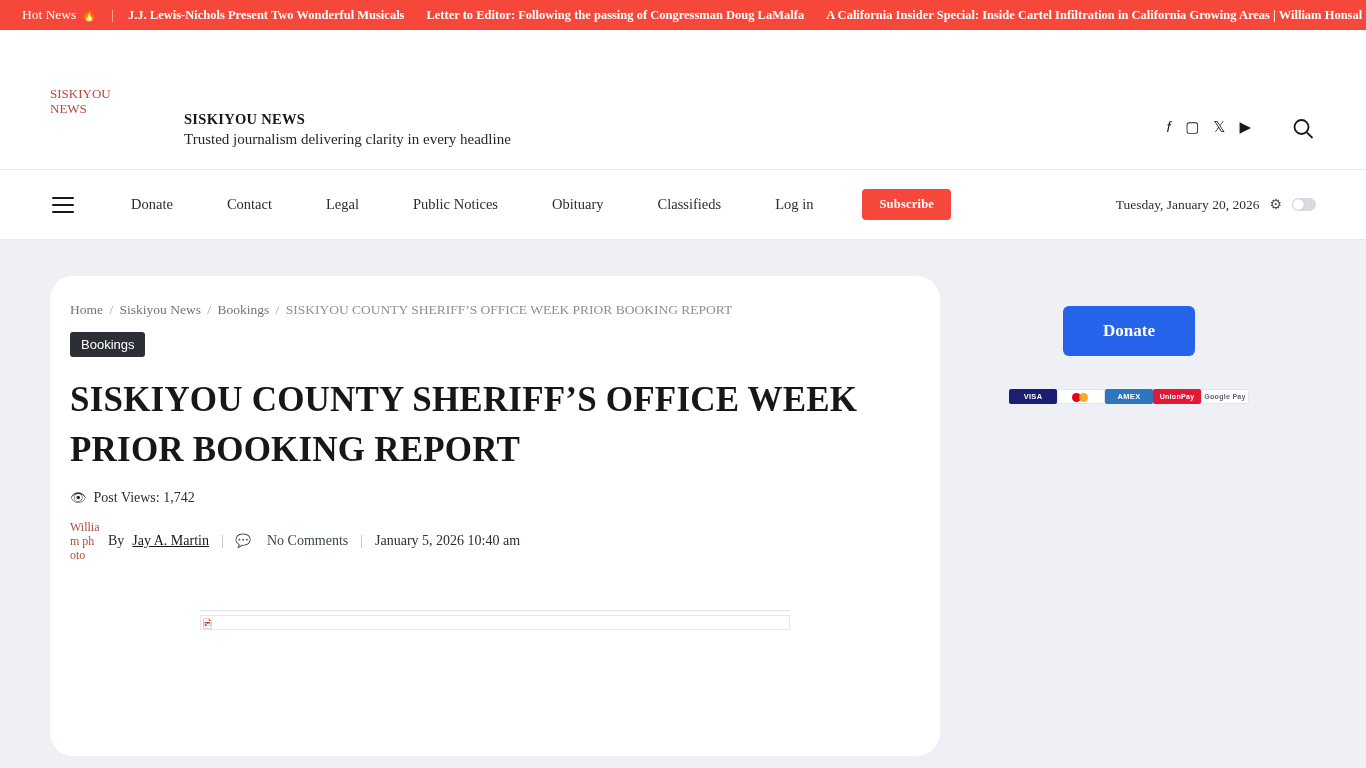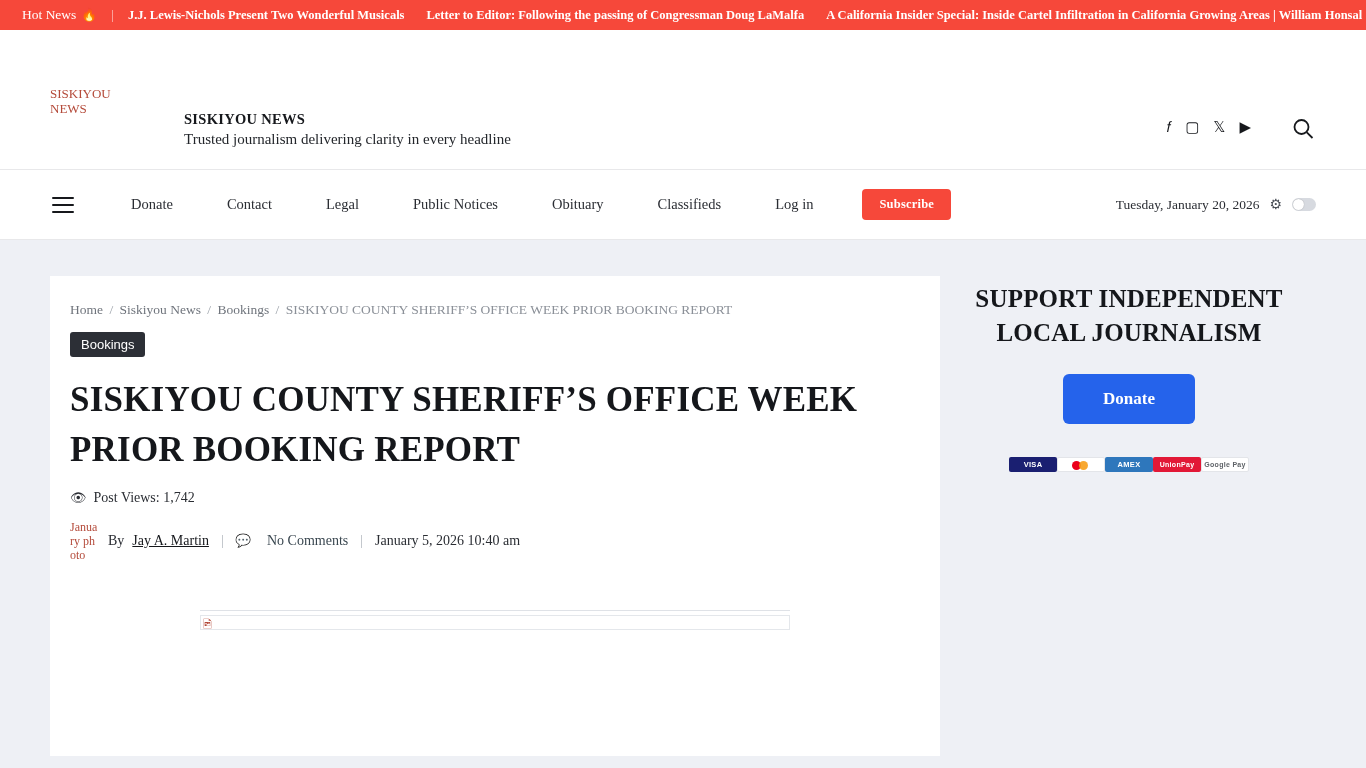--- a/index.html
+++ b/index.html
@@ -173,20 +173,21 @@
     margin: 0 auto;
     display: flex;
     gap: 26px;
     align-items: flex-start;
   }
   .article {
     width: 890px;
     background: #ffffff;
     padding: 26px 20px 0 20px;
     min-height: 480px;
+    border-radius: 23px;
   }
   .breadcrumb {
     font-size: 13.5px;
     color: #6f747c;
   }
   .breadcrumb a { color: #6f747c; text-decoration: none; }
   .breadcrumb .current { color: #8b9098; }
   .breadcrumb .slash { color: #9aa0a8; padding: 0 3px; }
 
   .cat-badge {
@@ -387,38 +388,37 @@
       <div class="cat-badge">Bookings</div>
 
       <h1 class="headline">SISKIYOU COUNTY SHERIFF’S OFFICE WEEK PRIOR BOOKING REPORT</h1>
 
       <div class="views">
         <span class="eye">👁</span>
         <span>Post Views: 1,742</span>
       </div>
 
       <div class="meta">
-        <span class="avatar-broken">January photo</span>
+        <span class="avatar-broken">William photo</span>
         <span>By</span>
         <a href="#">Jay A. Martin</a>
         <span class="pipe">|</span>
         <span class="bubble">💬</span>
         <span class="comments">No Comments</span>
         <span class="pipe">|</span>
         <span class="date">January 5, 2026 10:40 am</span>
       </div>
 
       <div class="hero-broken">
         <div class="ph"></div>
         <div class="ico">🖻</div>
       </div>
     </main>
 
     <aside class="sidebar">
-      <div class="support-title">SUPPORT INDEPENDENT LOCAL JOURNALISM</div>
       <div class="donate-btn">Donate</div>
       <div class="cards">
         <div class="card visa">VISA</div>
         <div class="card mc">
           <span class="c1"></span>
             <span class="c2"></span>
         </div>
         <div class="card amex">AMEX</div>
         <div class="card unionpay">UnionPay</div>
         <div class="card gpay">Google Pay</div>

